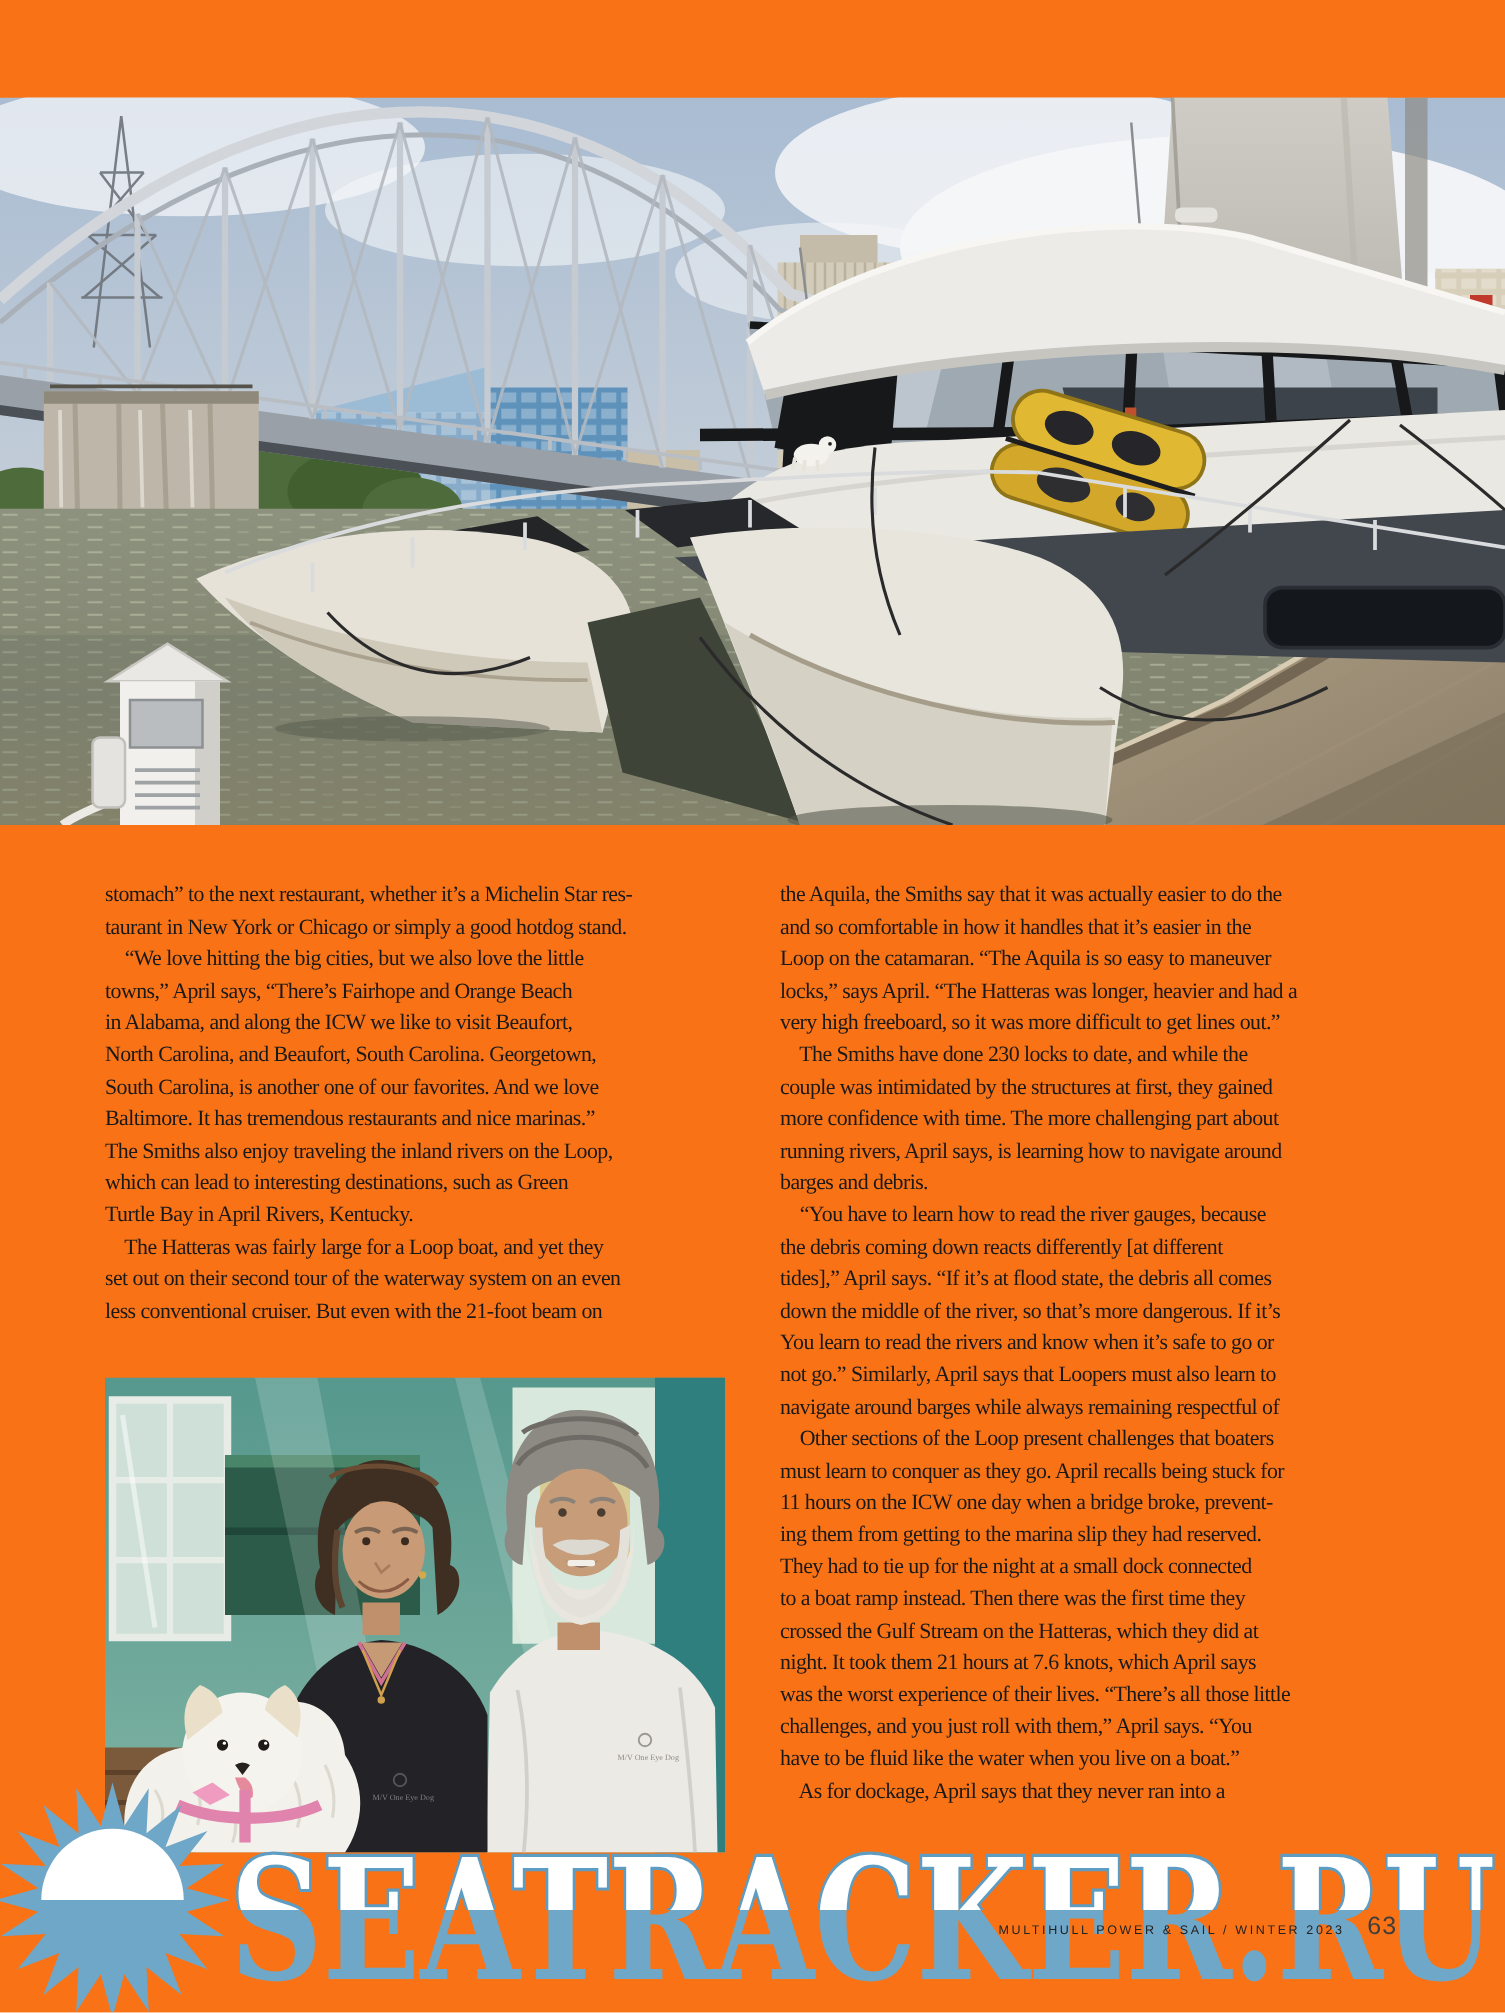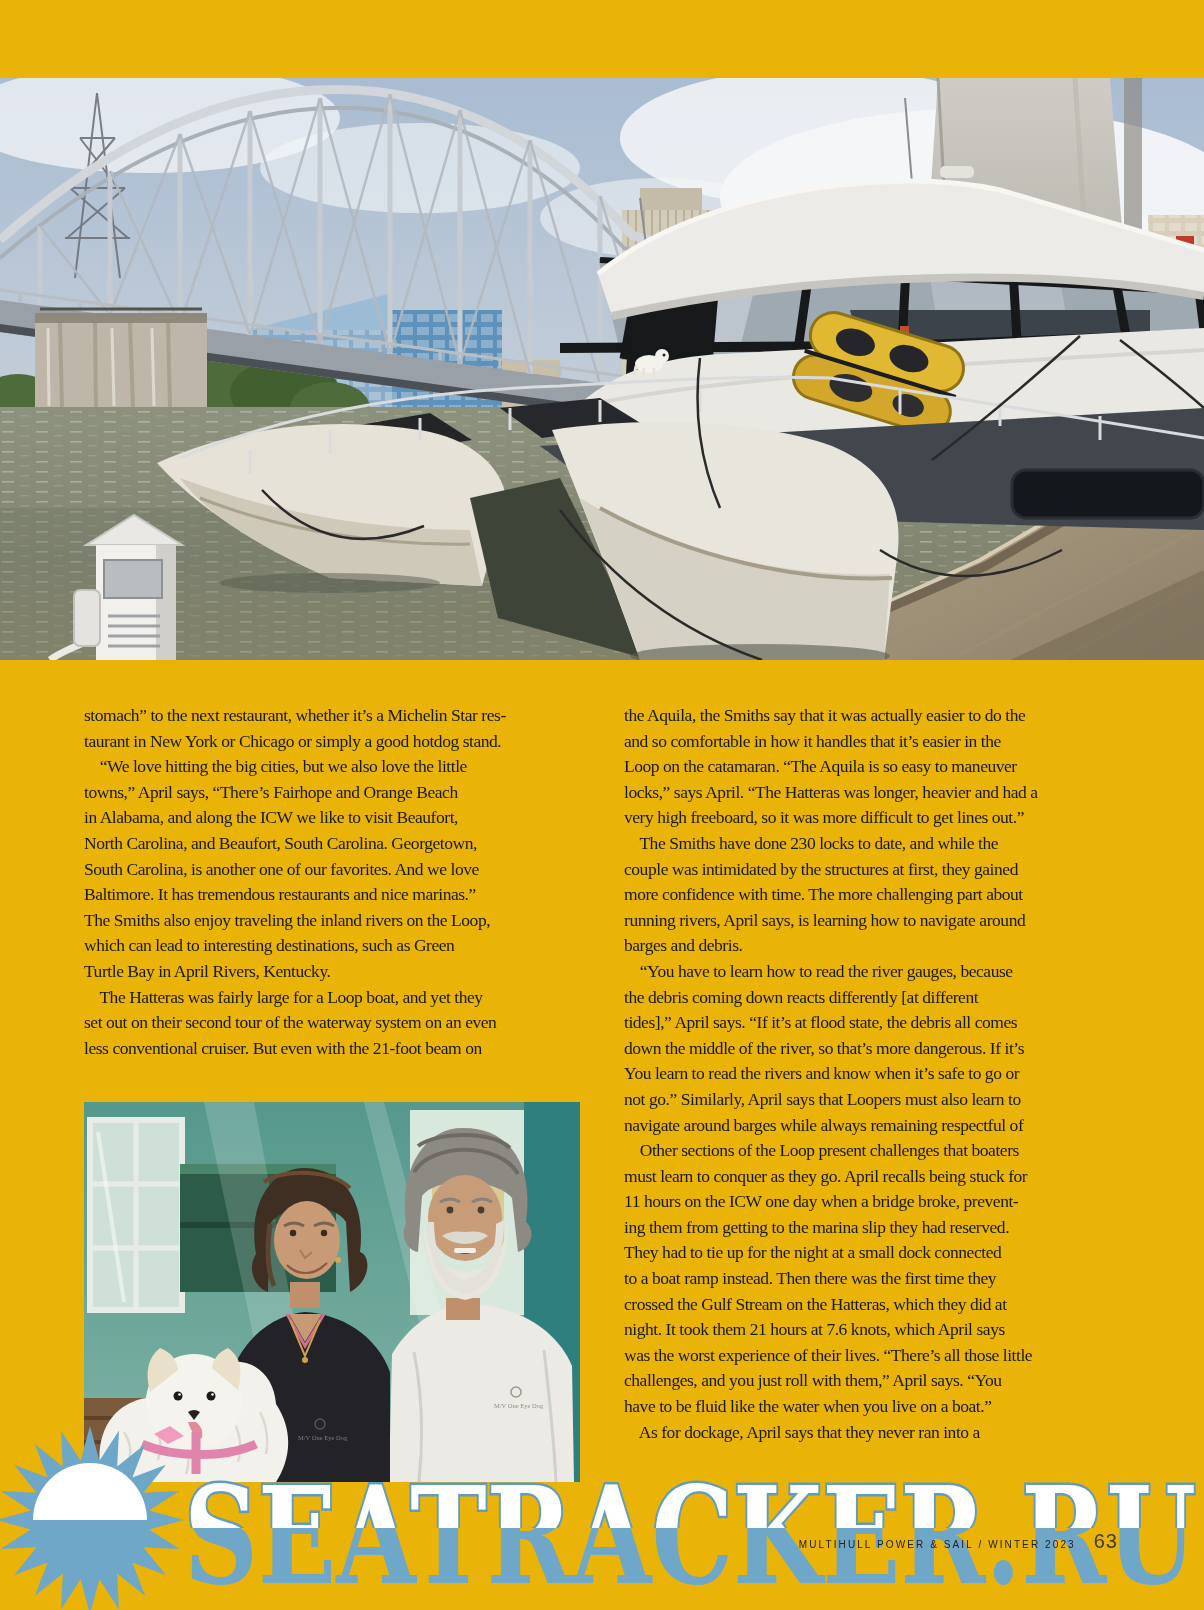--- a/index.html
+++ b/index.html
@@ -1,16 +1,16 @@
 <!DOCTYPE html>
 <html><head>
 <meta charset="utf-8">
 <style>
   html,body{margin:0;padding:0;background:#ffffff;}
-  .page{position:relative;width:1204px;height:1610px;background:#eab308;overflow:hidden;
+  .page{position:relative;width:1204px;height:1610px;background:#f97316;overflow:hidden;
         font-family:"Liberation Serif", serif;}
   .photo-top{position:absolute;left:0;top:78px;width:1204px;height:582px;}
   .photo-inset{position:absolute;left:84px;top:1102px;width:496px;height:380px;}
   .col{position:absolute;top:703px;width:486px;font-size:17.5px;line-height:25.6px;
        letter-spacing:-0.45px;color:#191919;}
   .left-col{left:84px;}
   .right-col{left:624px;}
   .tline{white-space:pre;height:25.6px;}
   .watermark{position:absolute;left:0;top:1416px;width:1204px;height:194px;z-index:30;}
   .footer{position:absolute;top:1530px;left:0;width:1118px;text-align:right;z-index:40;

